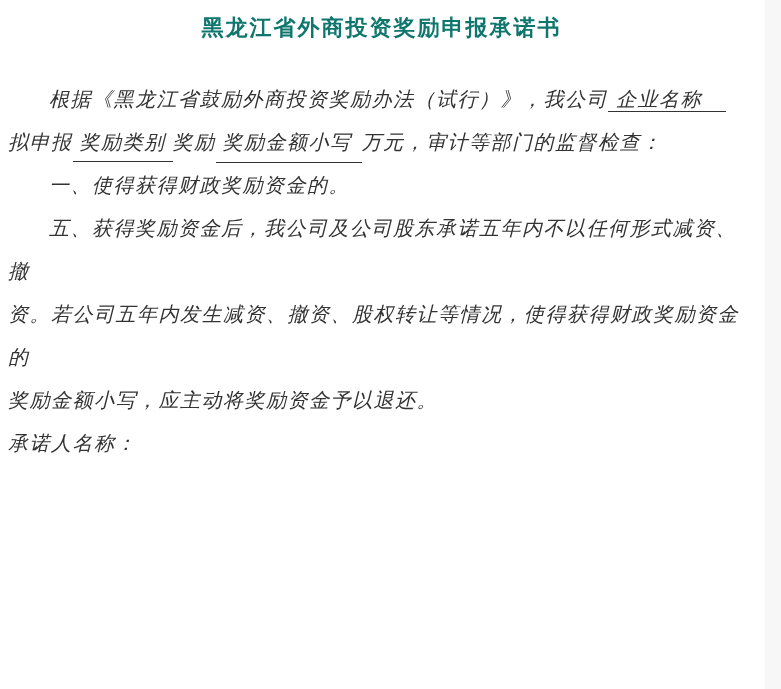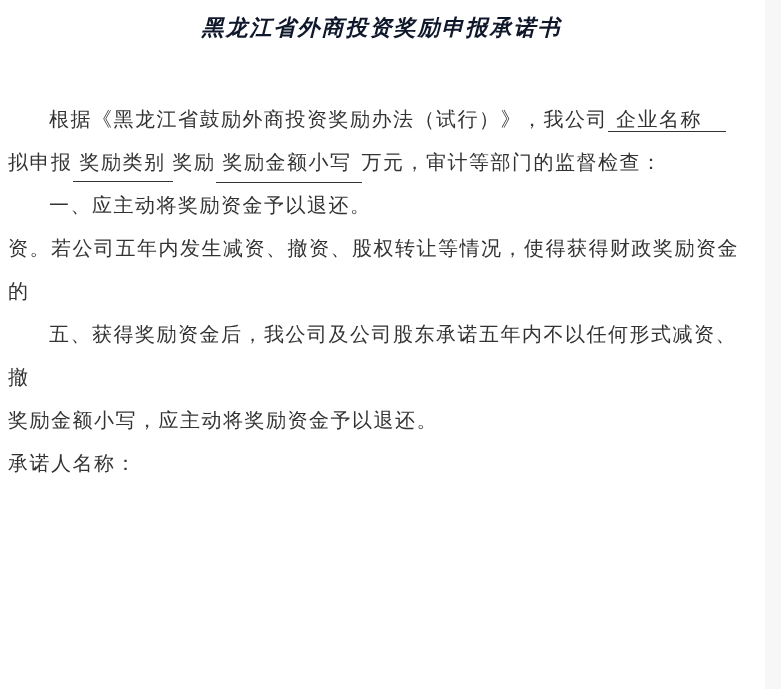--- a/index.html
+++ b/index.html
@@ -22,25 +22,24 @@
     font-size: 20px;
     letter-spacing: 1.5px;
     line-height: 43px;
   }
   .doc-title {
     text-align: center;
     font-size: 22px;
     font-weight: bold;
     letter-spacing: 2px;
     line-height: 32px;
-    margin-bottom: 54px;
-    color: #0f172a;
-    font-style: italic;
+    margin-bottom: 34px;
+    color: #0f766e;
   }
-  .line { display: block; }
+  .line { display: block; font-style: italic; }
   .indent { text-indent: 41px; }
   .blank {
     border-bottom: 1px solid #333333;
     padding: 0 7px 8px 7px;
     white-space: nowrap;
   }
   .blank-company { padding: 0 24px 1px 8px; }
   .blank-amount { padding: 0 10px 9px 7px; }
 </style>
 </head>
@@ -53,28 +52,28 @@
     <div class="doc-title">黑龙江省外商投资奖励申报承诺书</div>
 
     <div class="line indent">
       <span>根据《黑龙江省鼓励外商投资奖励办法（试行）》，我公司</span><span class="blank blank-company">企业名称</span>
     </div>
 
     <div class="line">
       <span>拟申报</span><span class="blank">奖励类别</span><span>奖励</span><span class="blank blank-amount">奖励金额小写</span><span>万元，审计等部门的监督检查：</span>
     </div>
 
-    <div class="line indent">一、应主动将奖励资金予以退还。</div>
+    <div class="line indent">一、使得获得财政奖励资金的。</div>
 
 
 
 
     <div>
+      <div class="line indent">五、获得奖励资金后，我公司及公司股东承诺五年内不以任何形式减资、撤</div>
       <div class="line">资。若公司五年内发生减资、撤资、股权转让等情况，使得获得财政奖励资金的</div>
-      <div class="line indent">五、获得奖励资金后，我公司及公司股东承诺五年内不以任何形式减资、撤</div>
       <div class="line">奖励金额小写，应主动将奖励资金予以退还。</div>
     </div>
 
 
     <div class="line">承诺人名称：</div>
 
   </div>
 
   <div class="right-gutter"></div>
 

